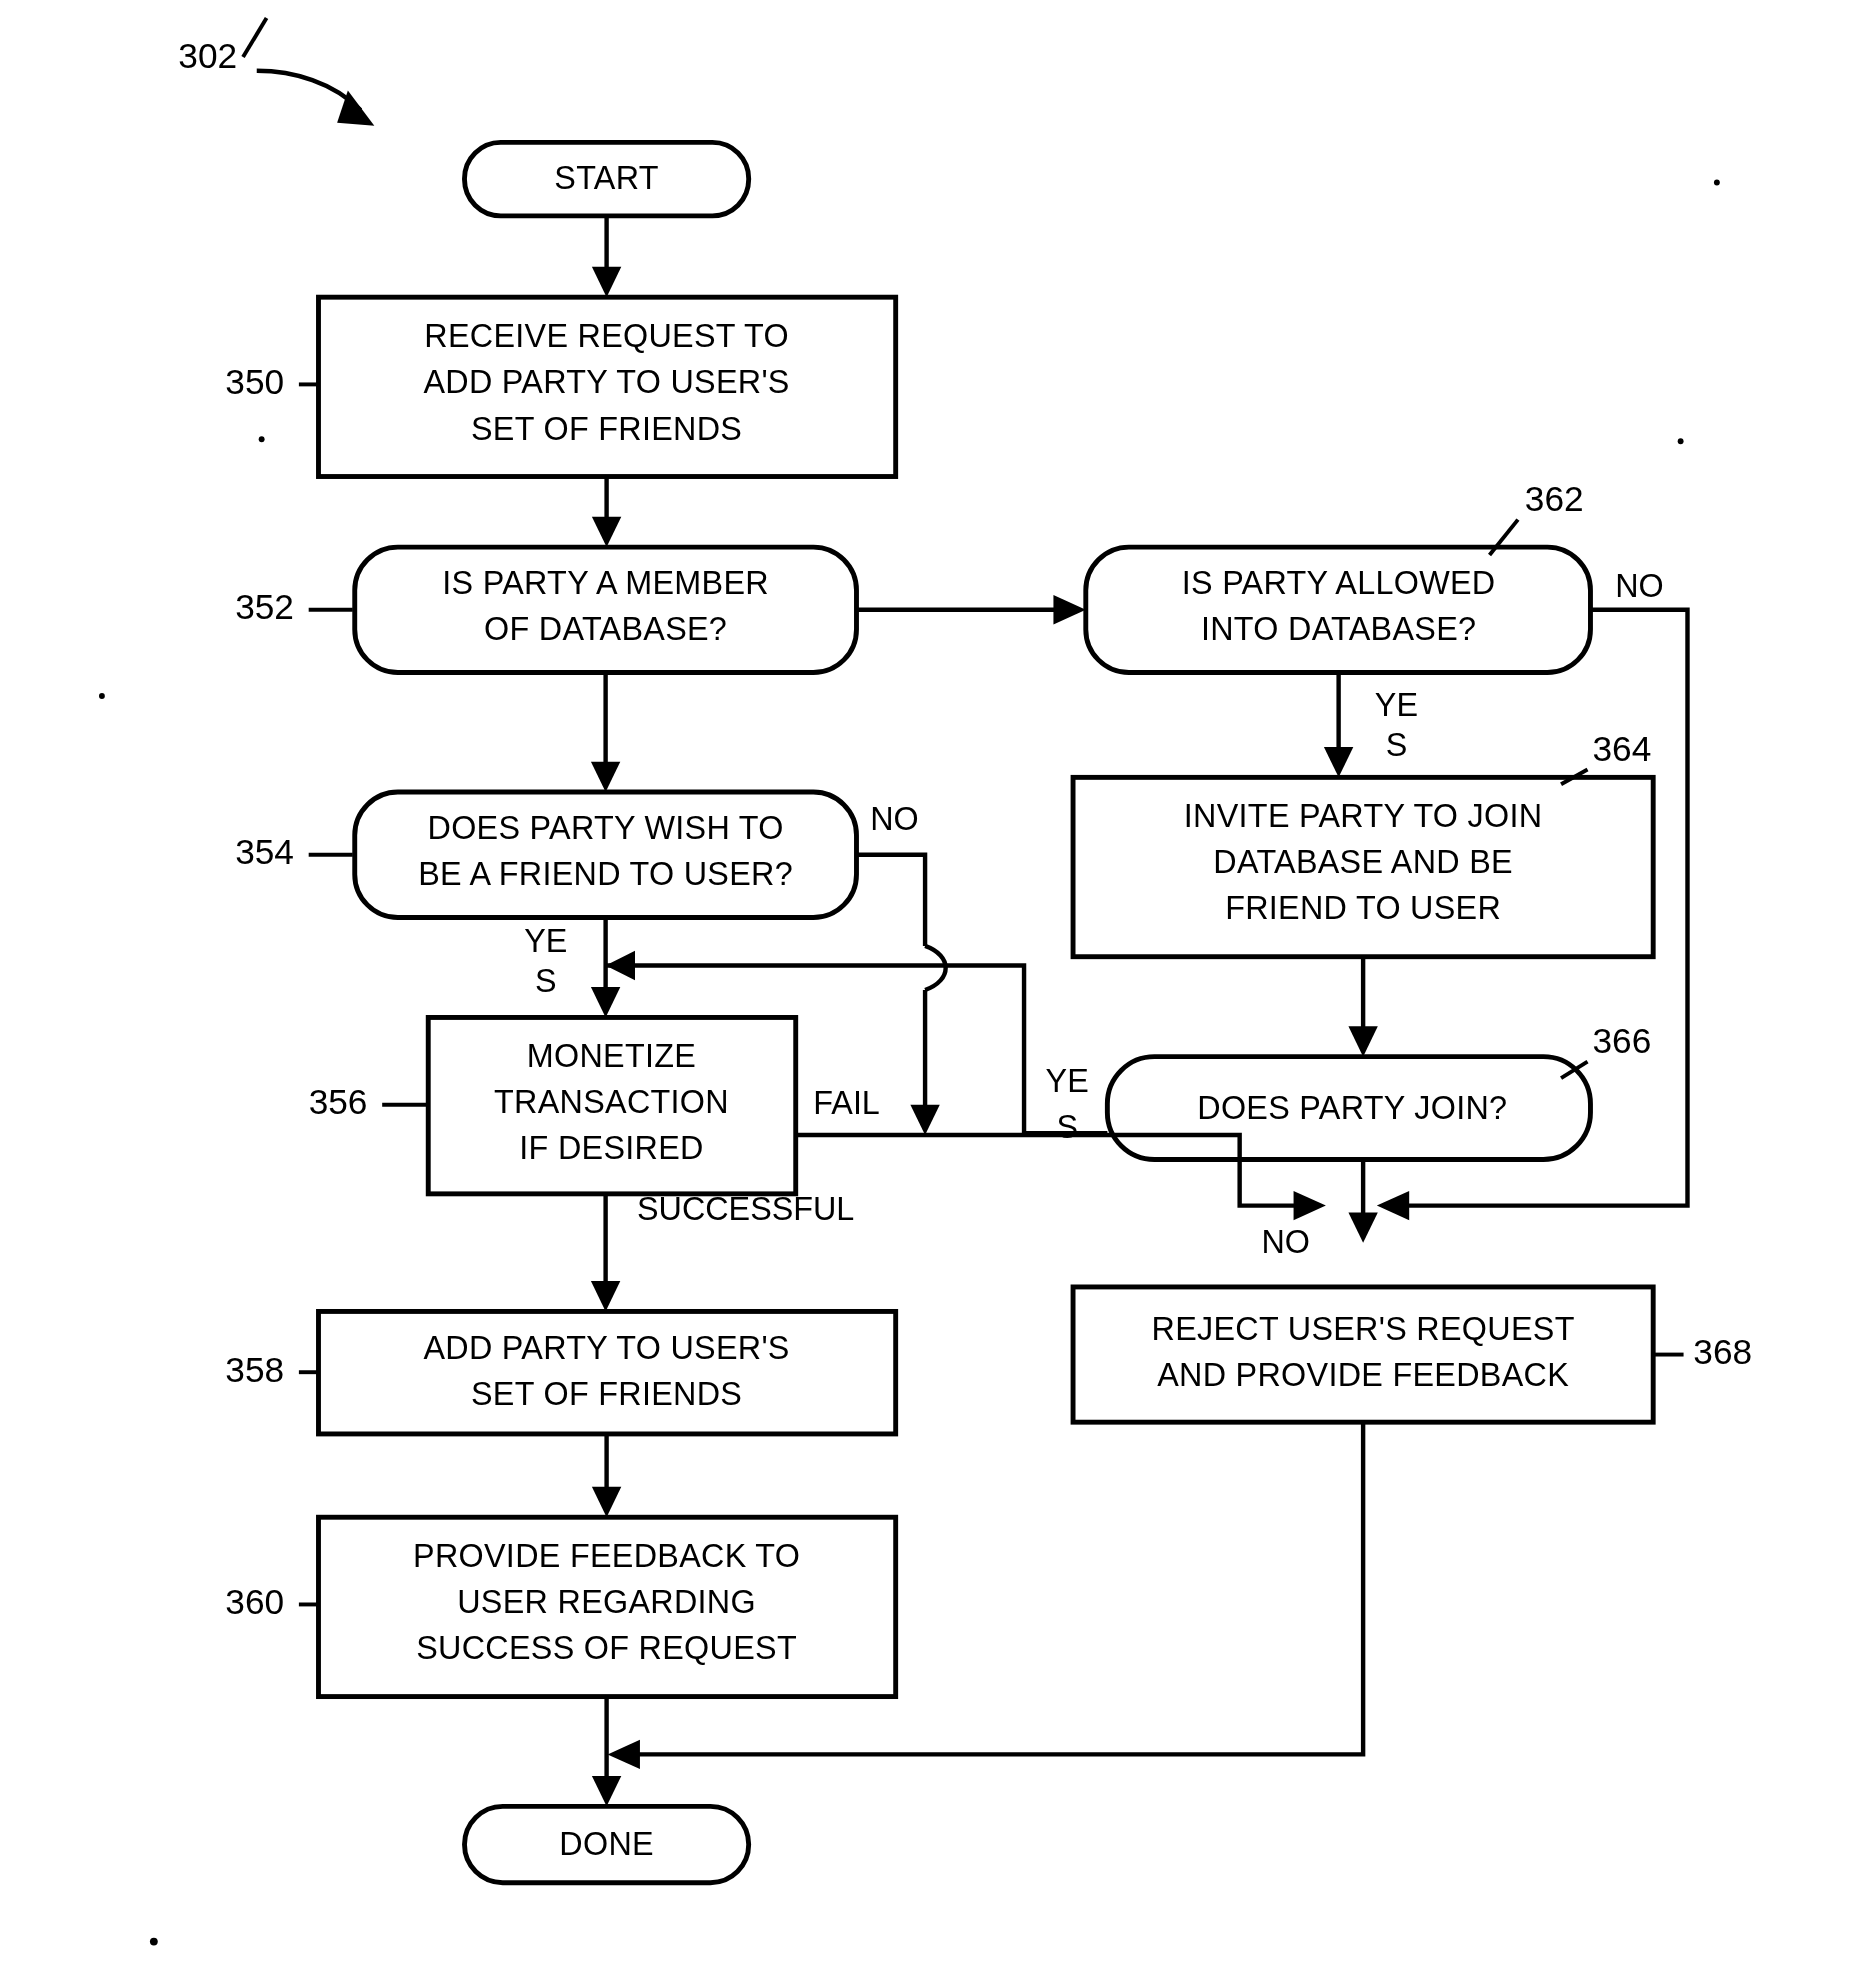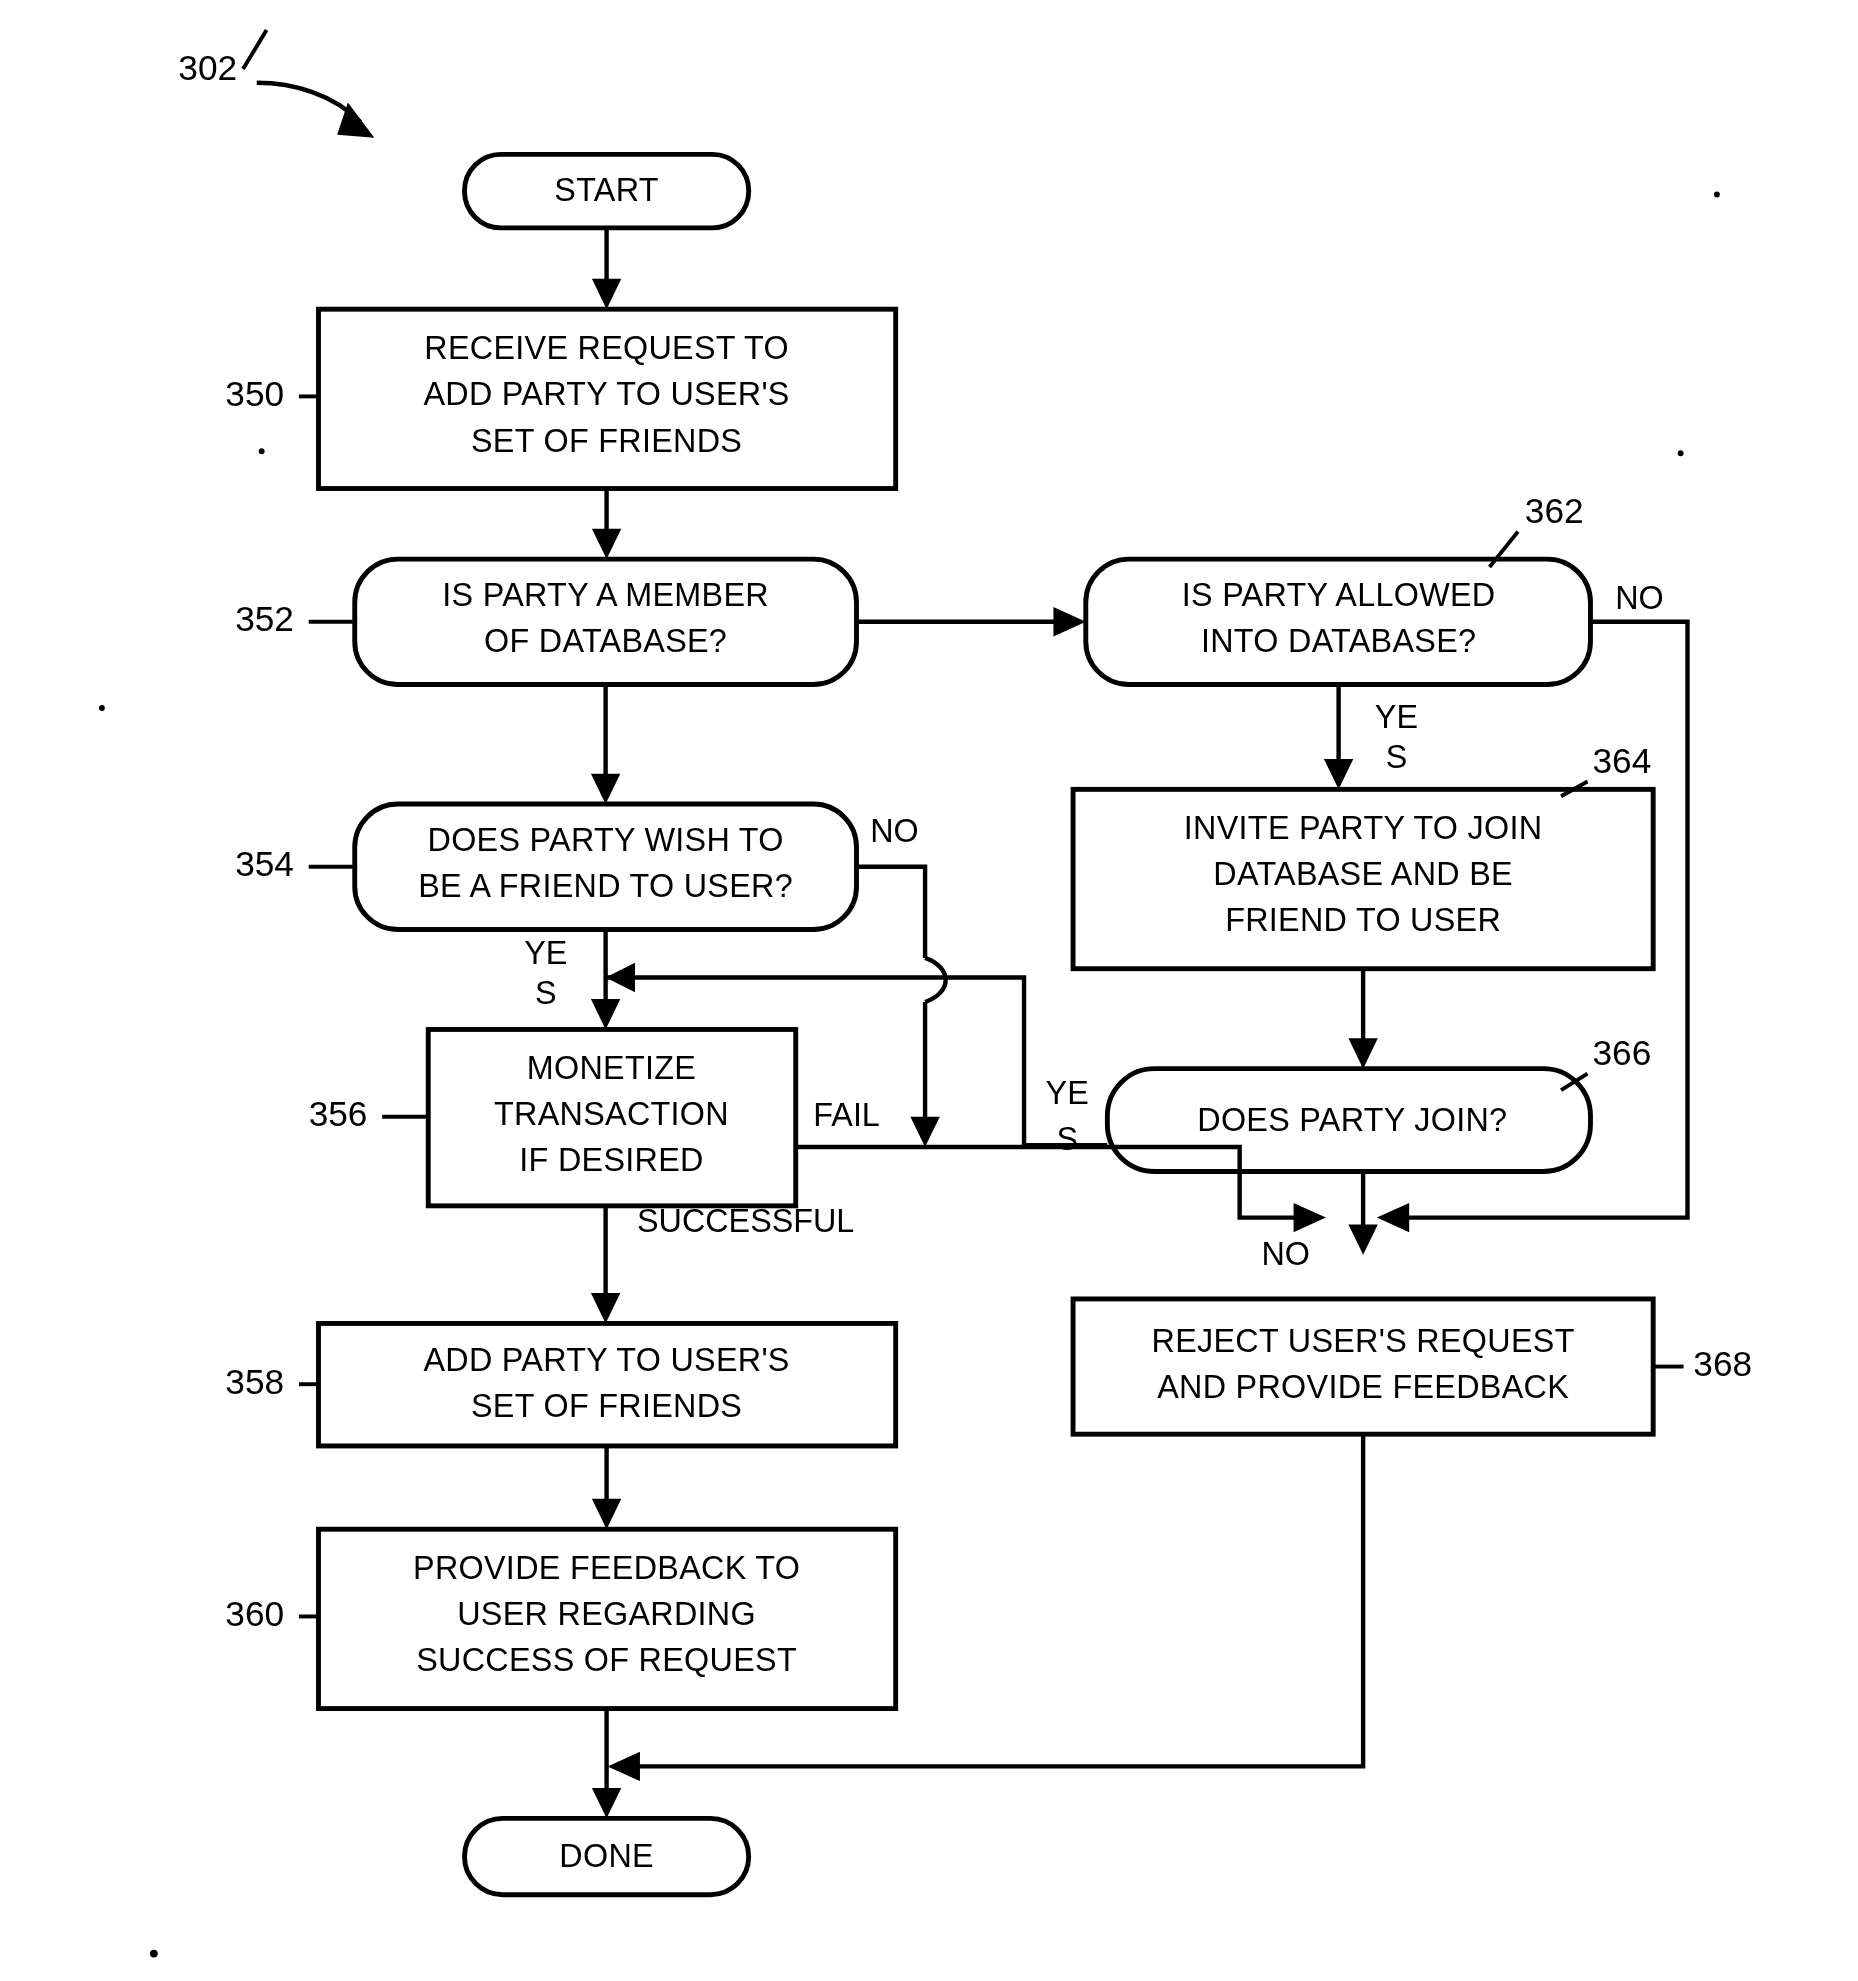--- a/index.html
+++ b/index.html
@@ -9,21 +9,21 @@
   }
   body {
     width: 1858px;
     height: 1982px;
     font-family: "Liberation Sans", sans-serif;
     position: relative;
     overflow: hidden;
   }
   #flow-root {
     position: absolute;
-    left: 0; top: 12px;
+    left: 0; top: 0;
     width: 1858px;
     height: 1955px;
   }
   svg#diagram {
     display: block;
     width: 1858px;
     height: 1982px;
     background: #fff;
   }
   .shape-line {

